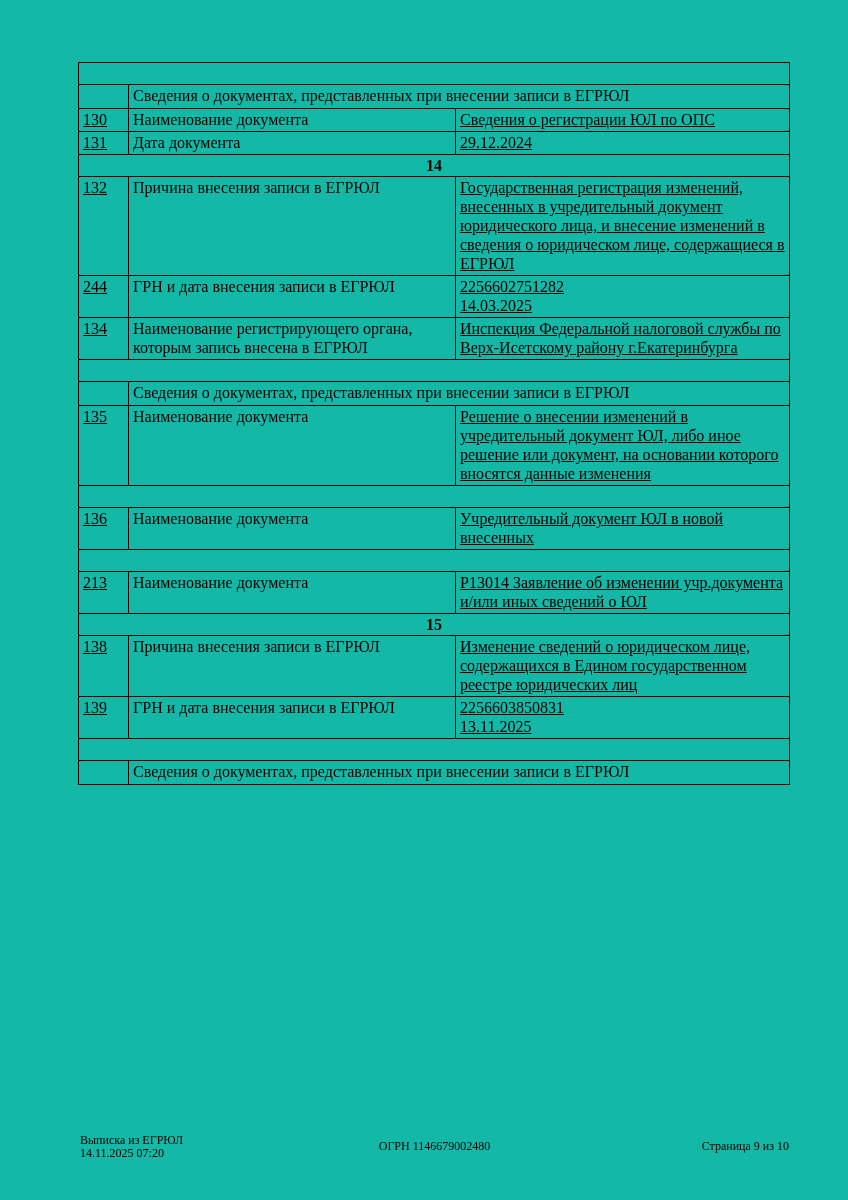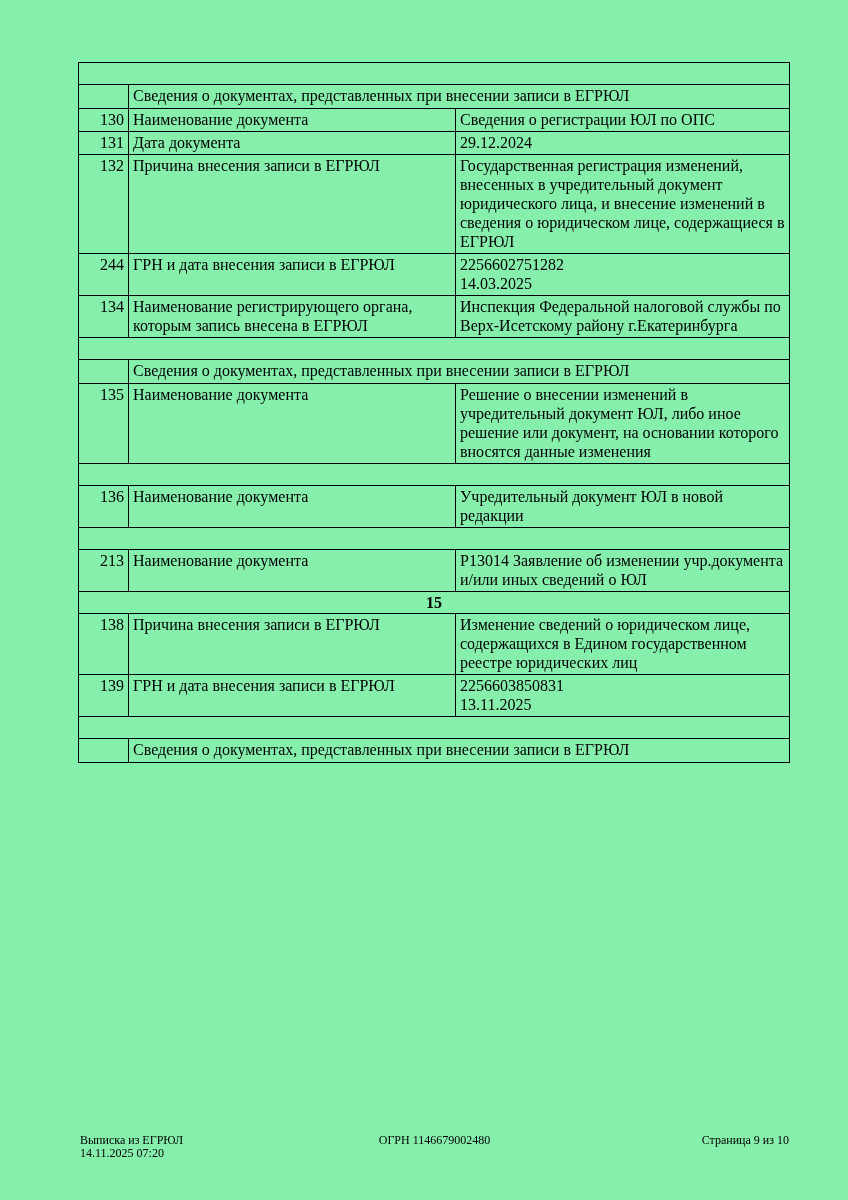--- a/index.html
+++ b/index.html
@@ -4,55 +4,55 @@
 <style>
   html, body { margin:0; padding:0; }
   body {
     width:848px; height:1200px;
     background:#ffffff;
     font-family:"Liberation Serif", serif;
     color:#000;
     position:relative;
     overflow:hidden;
   }
-  .page { position:absolute; inset:0; background:#86efac; }
+  .page { position:absolute; inset:0; background:#14b8a6; }
 
   table.doc {
     position:absolute; left:78px; top:62px;
     width:711px;
     border-collapse:collapse;
     table-layout:fixed;
   }
   col.c-num   { width:50px; }
   col.c-label { width:327px; }
   col.c-value { width:334px; }
 
   table.doc td {
     border:1px solid #000;
     font-size:16px;
     line-height:19px;
     padding:1px 4px 2px 4px;
     vertical-align:top;
     overflow:hidden;
     word-wrap:break-word;
   }
-  td.num  { text-align:right; padding-left:0; padding-right:0; }
-  td.val  { white-space:pre-line; }
+  td.num  { text-align:left; padding-left:0; padding-right:0;text-decoration:underline; }
+  td.val  { white-space:pre-line;text-decoration:underline; }
 
   tr.r-top td     { height:22px; }
   tr.r-empty td   { height:18px; }
   tr.r-section td { height:20px; }
   tr.r-center td  { height:21px; text-align:center; font-weight:bold; vertical-align:middle; padding:0; }
 
   .footer {
     position:absolute;
     left:80px; top:1134px; width:709px;
     display:flex;
     justify-content:space-between;
-    align-items:flex-start;
+    align-items:center;
     font-size:12px;
     line-height:12.5px;
   }
   .f-left   { flex:1; text-align:left; }
   .f-center { flex:1; text-align:center; }
   .f-right  { flex:1; text-align:right; }
 </style>
 </head>
 <body>
 
@@ -79,20 +79,23 @@
         <td class="lbl">Наименование документа</td>
         <td class="val">Сведения о регистрации ЮЛ по ОПС</td>
       </tr>
 
       <tr class="r-data">
         <td class="num">131</td>
         <td class="lbl">Дата документа</td>
         <td class="val">29.12.2024</td>
       </tr>
 
+      <tr class="r-center">
+        <td colspan="3">14</td>
+      </tr>
 
       <tr class="r-data">
         <td class="num">132</td>
         <td class="lbl">Причина внесения записи в ЕГРЮЛ</td>
         <td class="val">Государственная регистрация изменений, внесенных в учредительный документ юридического лица, и внесение изменений в сведения о юридическом лице, содержащиеся в ЕГРЮЛ</td>
       </tr>
 
       <tr class="r-data">
         <td class="num">244</td>
         <td class="lbl">ГРН и дата внесения записи в ЕГРЮЛ</td>
@@ -121,21 +124,21 @@
         <td class="val">Решение о внесении изменений в учредительный документ ЮЛ, либо иное решение или документ, на основании которого вносятся данные изменения</td>
       </tr>
 
       <tr class="r-empty">
         <td colspan="3"></td>
       </tr>
 
       <tr class="r-data">
         <td class="num">136</td>
         <td class="lbl">Наименование документа</td>
-        <td class="val">Учредительный документ ЮЛ в новой редакции</td>
+        <td class="val">Учредительный документ ЮЛ в новой внесенных</td>
       </tr>
 
       <tr class="r-empty">
         <td colspan="3"></td>
       </tr>
 
       <tr class="r-data">
         <td class="num">213</td>
         <td class="lbl">Наименование документа</td>
         <td class="val">Р13014 Заявление об изменении учр.документа и/или иных сведений о ЮЛ</td>

